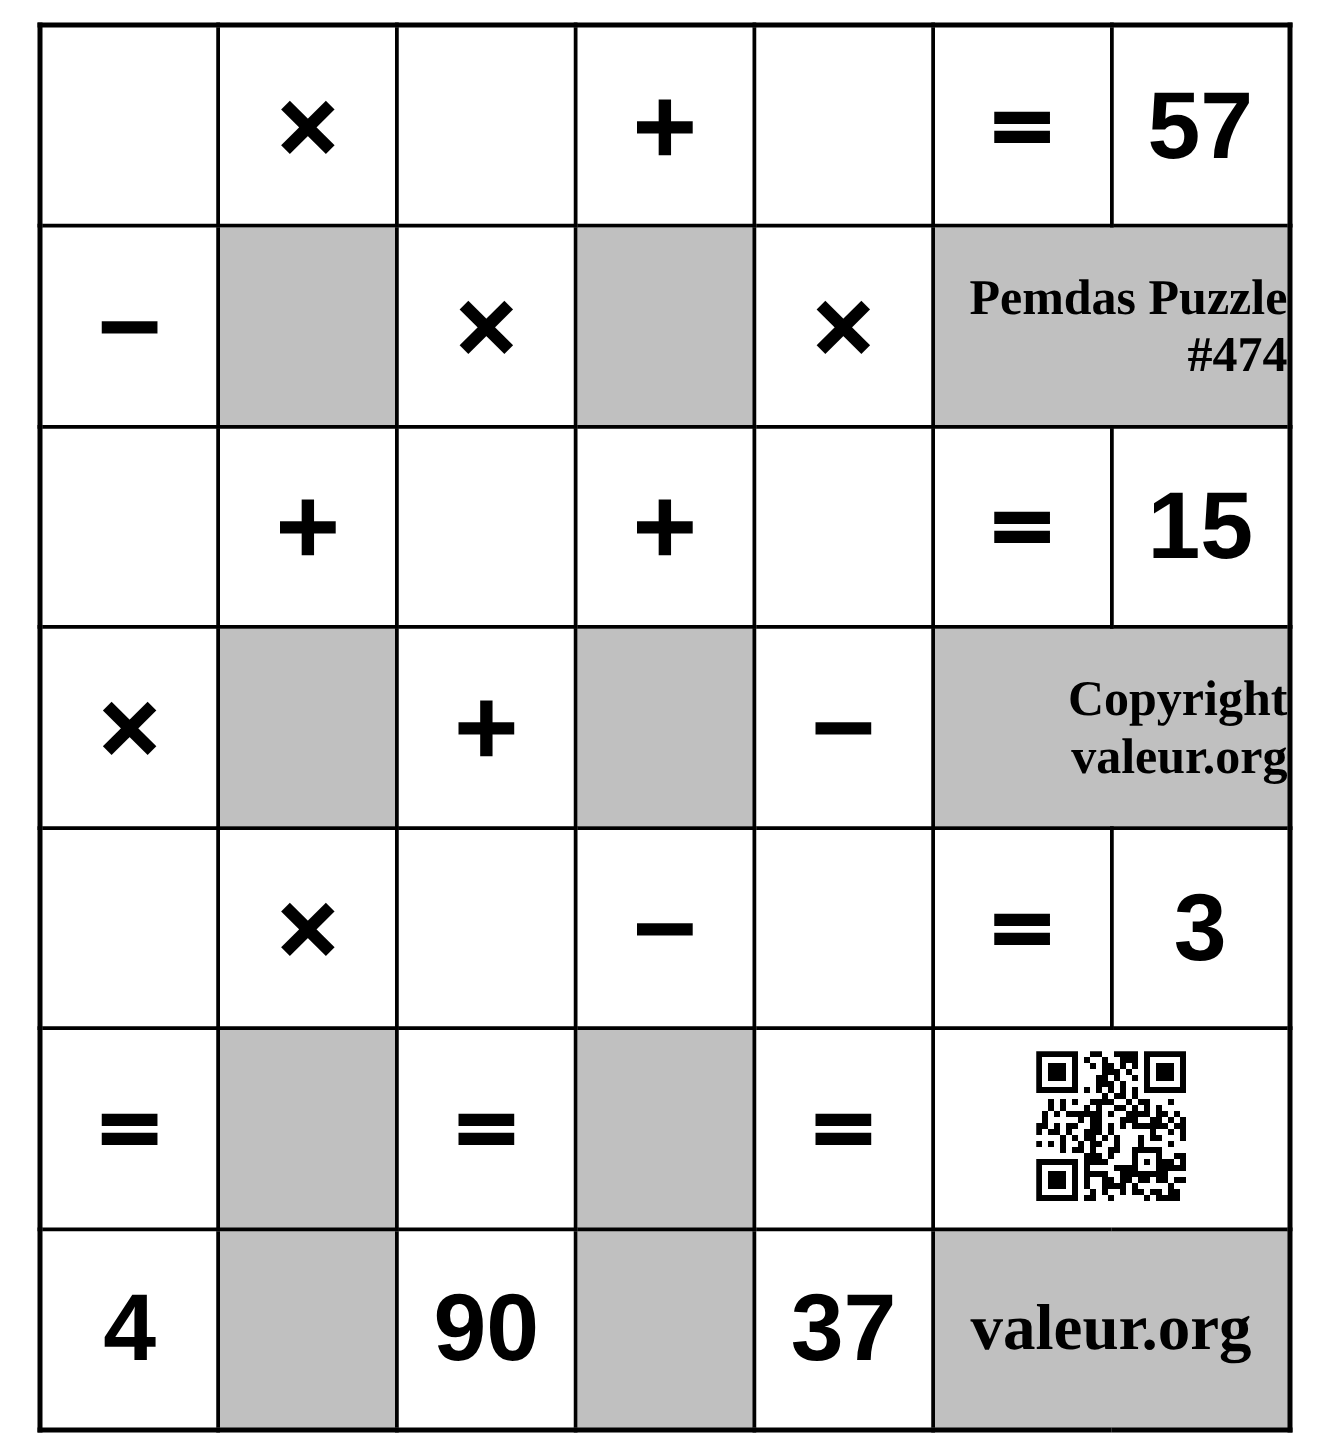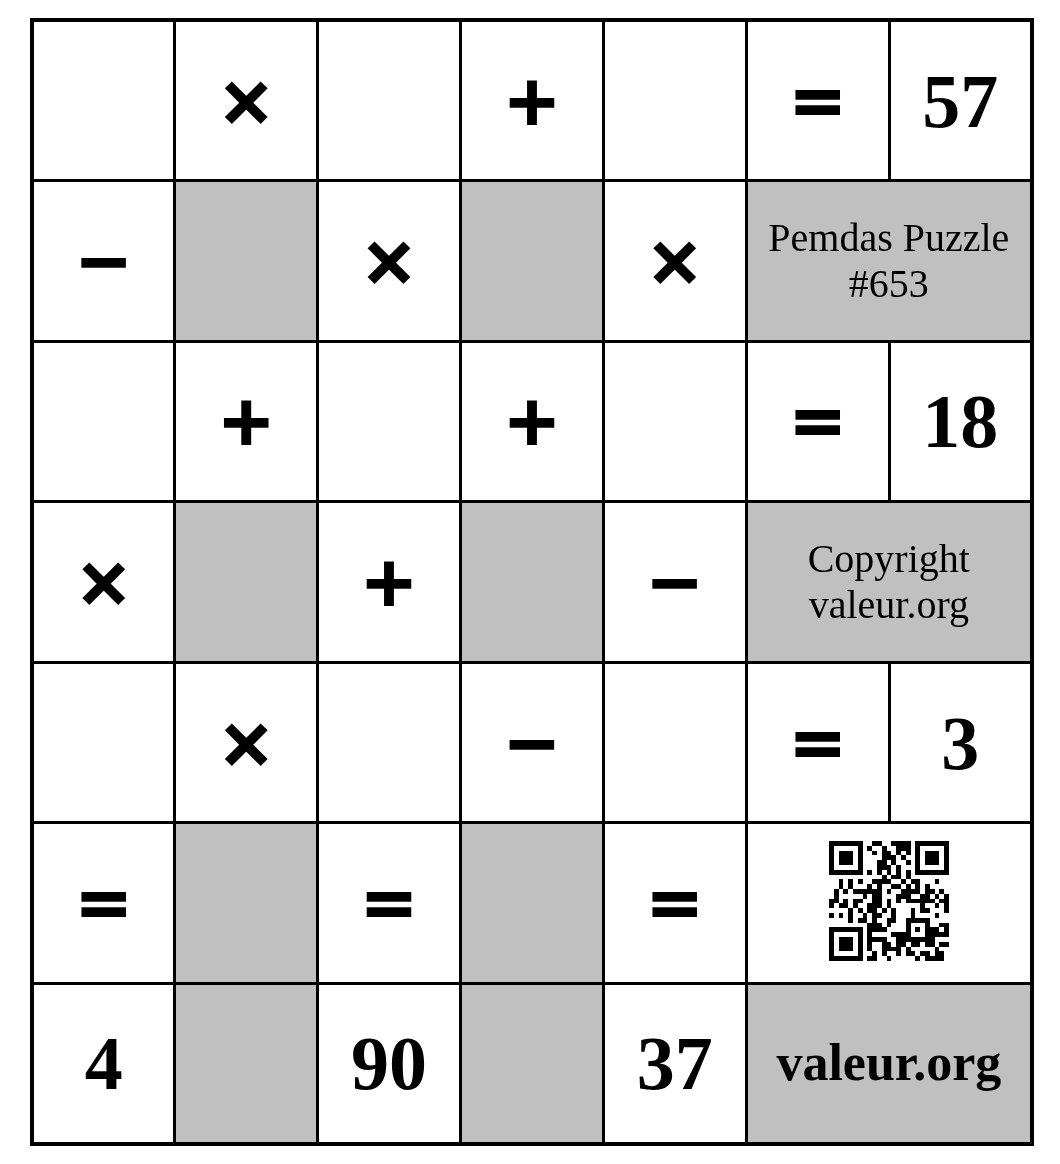--- a/index.html
+++ b/index.html
@@ -40,32 +40,33 @@
   table.grid td.gray { background: #c0c0c0; }
   .op {
     font-family: "DejaVu Sans", "Liberation Sans", sans-serif;
     font-weight: bold;
     font-size: 68px;
     line-height: 1;
     color: #000000;
     -webkit-text-stroke: 2px #000000;
   }
   .num {
-    font-family: Liberation Serif, serif;
+    font-family: Liberation Sans, sans-serif;
     font-weight: bold;
     font-size: 76px;
     line-height: 1;
     color: #000000;
   }
   .label {
     font-family: "Liberation Serif", "DejaVu Serif", serif;
-    font-weight: normal;
+    font-weight: bold;
     font-size: 40px;
     line-height: 46px;
     color: #000000;
+    text-align: right;
   }
   .brand {
     font-family: "Liberation Serif", "DejaVu Serif", serif;
     font-weight: bold;
     font-size: 52px;
     line-height: 1;
     color: #000000;
   }
   .qr-wrap {
     display: inline-block;
@@ -99,31 +100,31 @@
           <td><span class="num">57</span></td>
         </tr>
         <tr>
           <td><span class="op">−</span></td>
           <td class="gray"></td>
           <td><span class="op">×</span></td>
           <td class="gray"></td>
           <td><span class="op">×</span></td>
           <td colspan="2" class="gray">
             <div class="label">Pemdas Puzzle</div>
-            <div class="label">#653</div>
+            <div class="label">#474</div>
           </td>
         </tr>
         <tr>
           <td></td>
           <td><span class="op">+</span></td>
           <td></td>
           <td><span class="op">+</span></td>
           <td></td>
           <td><span class="op">=</span></td>
-          <td><span class="num">18</span></td>
+          <td><span class="num">15</span></td>
         </tr>
         <tr>
           <td><span class="op">×</span></td>
           <td class="gray"></td>
           <td><span class="op">+</span></td>
           <td class="gray"></td>
           <td><span class="op">−</span></td>
           <td colspan="2" class="gray">
             <div class="label">Copyright</div>
             <div class="label">valeur.org</div>

